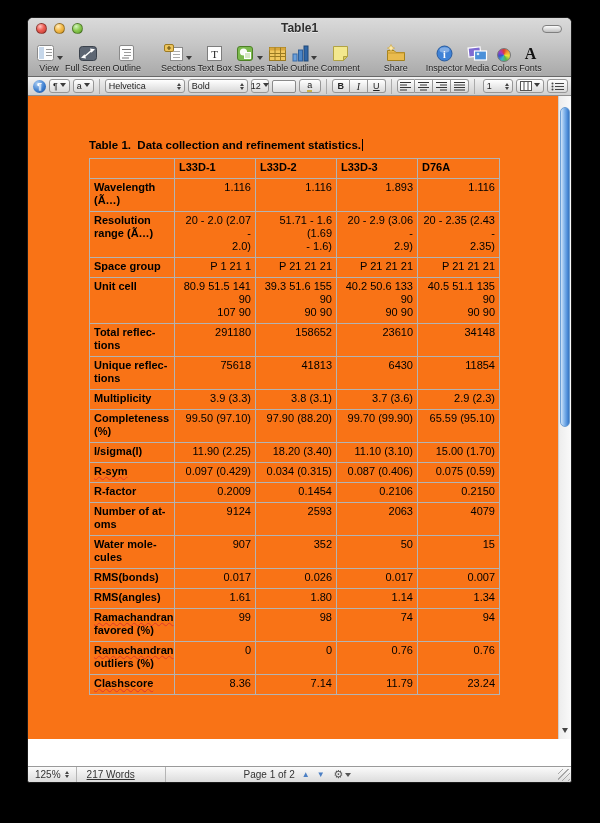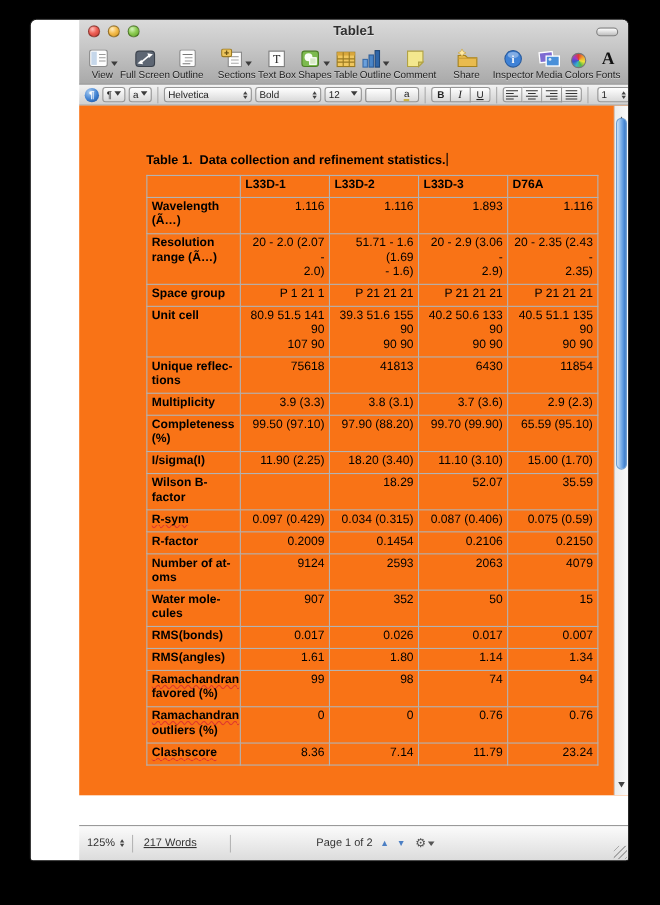--- a/index.html
+++ b/index.html
@@ -1,21 +1,21 @@
 <!DOCTYPE html>
 <html><head>
 <meta charset="utf-8">
 <style>
   * { margin:0; padding:0; box-sizing:border-box; }
   html,body { width:600px; height:823px; background:#000; overflow:hidden;
     font-family:"Liberation Sans", sans-serif; }
   .window { position:absolute; left:27px; top:17px; width:545px; height:766px;
     border-radius:6px 6px 3px 3px; overflow:hidden; background:#fff;
     border:1px solid #1a1a1a; display:flex; flex-direction:column;
-    box-shadow:0 12px 30px rgba(0,0,0,.7);padding-left:44px; }
+    box-shadow:0 12px 30px rgba(0,0,0,.7); }
 
   
   .top-chrome { background:linear-gradient(#dadada 0%, #c6c6c6 45%, #a9a9a9 100%);
     border-bottom:1px solid #676767; flex:0 0 auto; }
   .titlebar { position:relative; height:21px; }
   .lights { position:absolute; left:8px; top:5px; display:flex; gap:7px; }
   .light { width:11px; height:11px; border-radius:50%; border:1px solid rgba(0,0,0,.35); }
   .light.red    { background:radial-gradient(circle at 35% 28%, #ffc2be, #ee5f55 45%, #c03930); }
   .light.yellow { background:radial-gradient(circle at 35% 28%, #ffeec2, #f5bd4f 45%, #d09319); }
   .light.green  { background:radial-gradient(circle at 35% 28%, #d4f5bd, #8ecc54 45%, #5ba125); }
@@ -87,21 +87,21 @@
     background:linear-gradient(90deg,#ededed,#fafafa); border-left:1px solid #cfcfcf; }
   .sb-up { position:absolute; top:2px; left:0; width:12px; text-align:center; }
   .sb-dn { position:absolute; bottom:2px; left:0; width:12px; text-align:center; }
   .sb-up .tri-up, .sb-dn .tri-dn { border-left-width:3.5px; border-right-width:3.5px;
     border-bottom-width:5px; border-top-width:5px; }
   .sb-thumb { position:absolute; left:1px; top:11px; width:10px; height:320px; border-radius:5px;
     background:linear-gradient(90deg,#cfe4f9,#7fb2ea 45%,#4a8bd8 80%,#3a74bd);
     border:1px solid #6d9fd4; }
 
   
-  .status-bar { flex:0 0 auto; height:32px; display:flex; align-items:center;
+  .status-bar { flex:0 0 auto; height:16px; display:flex; align-items:center;
     background:linear-gradient(#fbfbfb,#dcdcdc); border-top:1px solid #9a9a9a;
     font-size:10px; color:#333; position:relative;margin-top:27px; }
   .zoom-ctl { display:flex; align-items:center; gap:4px; padding:0 7px; }
   .stepper { display:flex; flex-direction:column; gap:1px; }
   .stepper .tri-up, .stepper .tri-dn { border-left-width:2.5px; border-right-width:2.5px;
     border-bottom-width:3px; border-top-width:3px; }
   .sb-sep { width:1px; height:16px; background:#b5b5b5; }
   .words { padding:0 10px; min-width:88px;text-decoration:underline; }
   .page-ind { margin-left:78px; }
   .nav-arr { color:#4b7fc4; font-size:8px; margin-left:7px; cursor:default; }
@@ -299,21 +299,21 @@
           <span class="tri-dn"></span>
         </span>
       </span>
     <span class="fbtn popup" style="width:60px">
         <span>Bold</span>
         <span class="pop-arrows">
           <span class="tri-up"></span>
           <span class="tri-dn"></span>
         </span>
       </span>
-    <span class="fbtn" style="width:34px; justify-content:space-between">
+    <span class="fbtn" style="width:18px; justify-content:center">
         <span>12</span>
         <span class="caret"></span>
       </span>
     <span class="well-black"><span class="swatch"></span></span>
     <span class="fbtn" style="width:22px; justify-content:center">
         <span class="hl-a">a</span>
       </span>
     <span class="fb-sep"></span>
     <span class="seg">
       <span class="sb">
@@ -442,20 +442,30 @@
 107 90</td>
               <td class="cv">39.3 51.6 155 90
 90 90</td>
               <td class="cv">40.2 50.6 133 90
 90 90</td>
               <td class="cv">40.5 51.1 135 90
 90 90</td>
             </tr>
             <tr>
               <td class="rl">
+                <div>Total reflec-</div>
+                <div>tions</div>
+              </td>
+              <td class="cv">291180</td>
+              <td class="cv">158652</td>
+              <td class="cv">23610</td>
+              <td class="cv">34148</td>
+            </tr>
+            <tr>
+              <td class="rl">
                 <div>Unique reflec-</div>
                 <div>tions</div>
               </td>
               <td class="cv">75618</td>
               <td class="cv">41813</td>
               <td class="cv">6430</td>
               <td class="cv">11854</td>
             </tr>
             <tr>
               <td class="rl">
@@ -477,30 +487,20 @@
               <td class="cv">65.59 (95.10)</td>
             </tr>
             <tr>
               <td class="rl">
                 <div>I/sigma(I)</div>
               </td>
               <td class="cv">11.90 (2.25)</td>
               <td class="cv">18.20 (3.40)</td>
               <td class="cv">11.10 (3.10)</td>
               <td class="cv">15.00 (1.70)</td>
-            </tr>
-            <tr>
-              <td class="rl">
-                <div>Wilson B-</div>
-                <div>factor</div>
-              </td>
-              <td class="cv"></td>
-              <td class="cv">18.29</td>
-              <td class="cv">52.07</td>
-              <td class="cv">35.59</td>
             </tr>
             <tr>
               <td class="rl">
                 <div class="sp">R-sym</div>
               </td>
               <td class="cv">0.097 (0.429)</td>
               <td class="cv">0.034 (0.315)</td>
               <td class="cv">0.087 (0.406)</td>
               <td class="cv">0.075 (0.59)</td>
             </tr>

